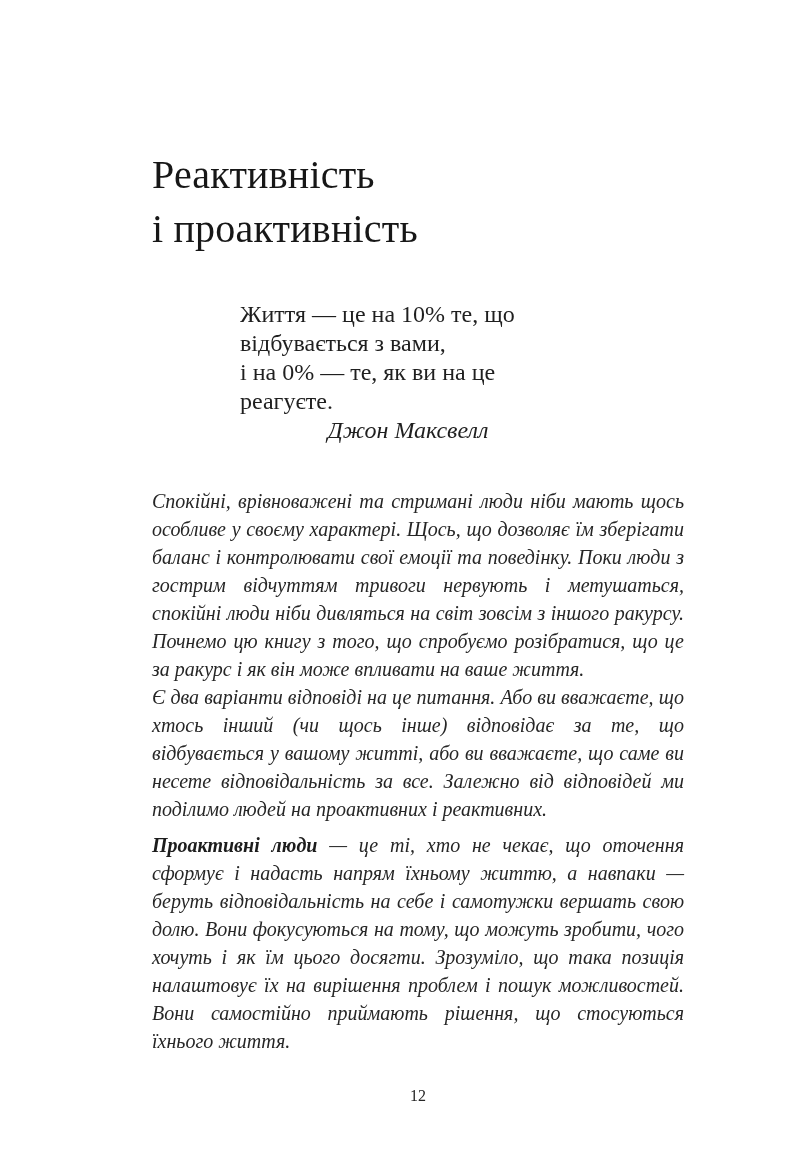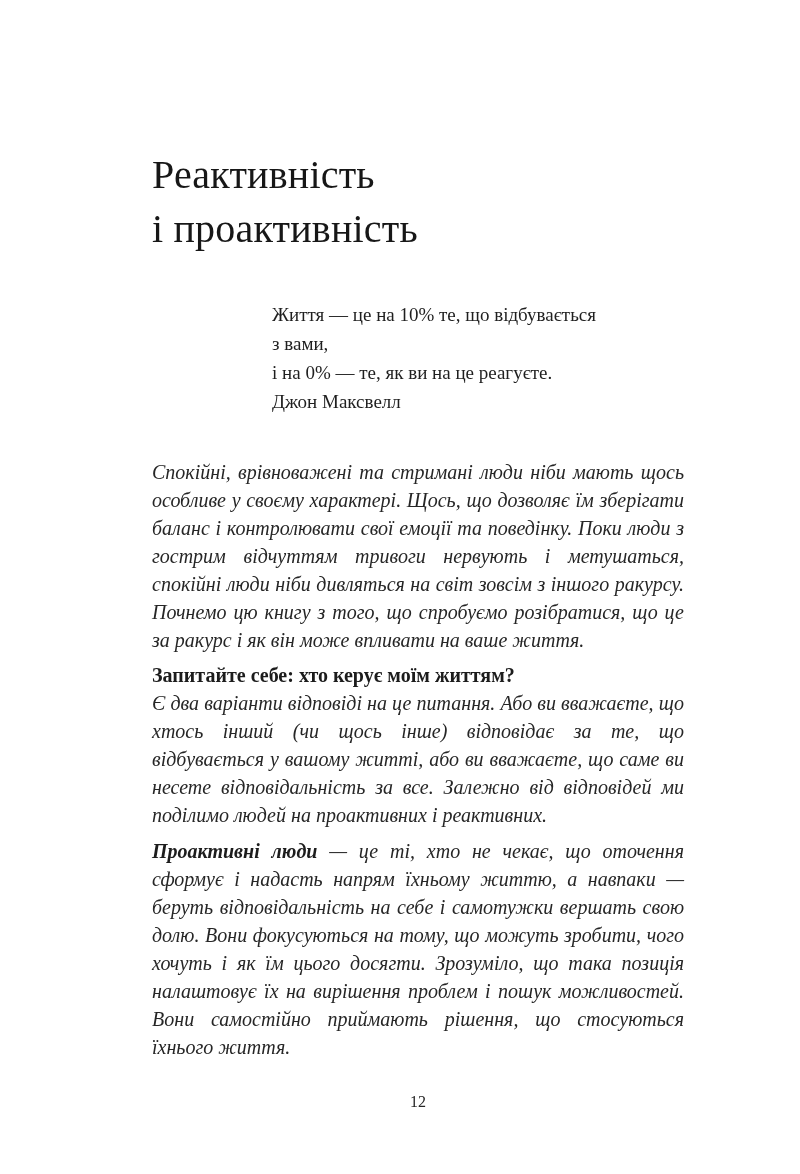--- a/index.html
+++ b/index.html
@@ -24,31 +24,32 @@
     margin: 0;
     padding-top: 148px;
     font-weight: normal;
     font-size: 40px;
     line-height: 54px;
     letter-spacing: 0.2px;
     color: #171717;
   }
   .epigraph {
     margin-top: 44px;
-    margin-left: 120px;
+    margin-left: 88px;
     width: 336px;
-    font-size: 19px;
+    font-size: 24px;
     line-height: 29px;
     color: #1f1f1f;
   }
   .epigraph p {
     margin: 0;
   }
   .epigraph-author {
-    text-align: left;
+    text-align: center;
+    font-style: italic;
   }
   .para {
     margin: 0;
     font-size: 20px;
     line-height: 28px;
     text-align: justify;
     color: #262626;
     font-style: italic;
   }
   .para-first {
@@ -86,21 +87,20 @@
 
     <h1 class="chapter-title"><span>Реактивність</span><br><span>і проактивність</span></h1>
 
     <div class="epigraph">
       <p class="epigraph-text"><span>Життя — це на 10% те, що відбувається з вами,</span><br><span>і на 0% — те, як ви на це реагуєте.</span></p>
       <p class="epigraph-author">Джон Максвелл</p>
     </div>
 
     <p class="para para-first">Спокійні, врівноважені та стримані люди ніби мають щось особливе у своєму характері. Щось, що дозволяє їм зберігати баланс і контролювати свої емоції та поведінку. Поки люди з гострим відчуттям тривоги нервують і метушаться, спокійні люди ніби дивляться на світ зовсім з іншого ракурсу. Почнемо цю книгу з того, що спробуємо розібратися, що це за ракурс і як він може впливати на ваше життя.</p>
 
-    <h2 class="subheading">Запитайте себе: хто керує моїм життям?</h2>
 
     <p class="para para-2">Є два варіанти відповіді на це питання. Або ви вважаєте, що хтось інший (чи щось інше) відповідає за те, що відбувається у вашому житті, або ви вважаєте, що саме ви несете відпові­дальність за все. Залежно від відповідей ми поділимо людей на проактивних і реактивних.</p>
 
     <p class="para para-3"><strong>Проактивні люди</strong><span> — це ті, хто не чекає, що оточення сформує і надасть напрям їхньому життю, а навпаки — беруть відпо­відальність на себе і самотужки вершать свою долю. Вони фокусуються на тому, що можуть зробити, чого хочуть і як їм цього досягти. Зрозуміло, що така позиція налаштовує їх на вирішення проблем і пошук можливостей. Вони самостійно приймають рішення, що стосуються їхнього життя.</span></p>
 
     <div class="page-number">12</div>
 
   </div>
 </div>
 

